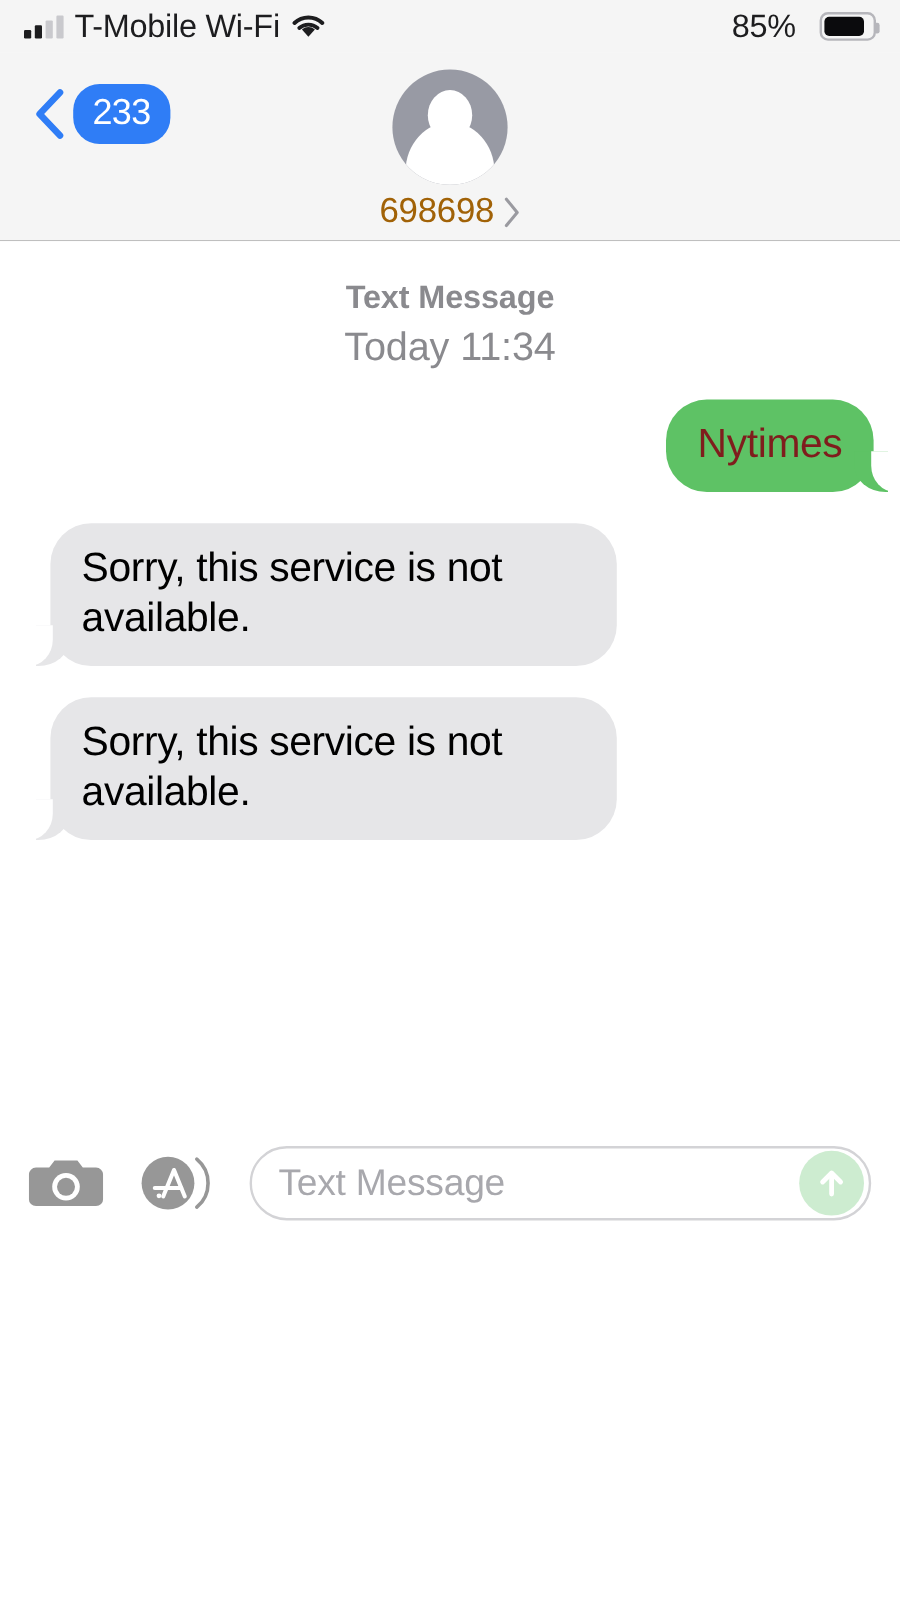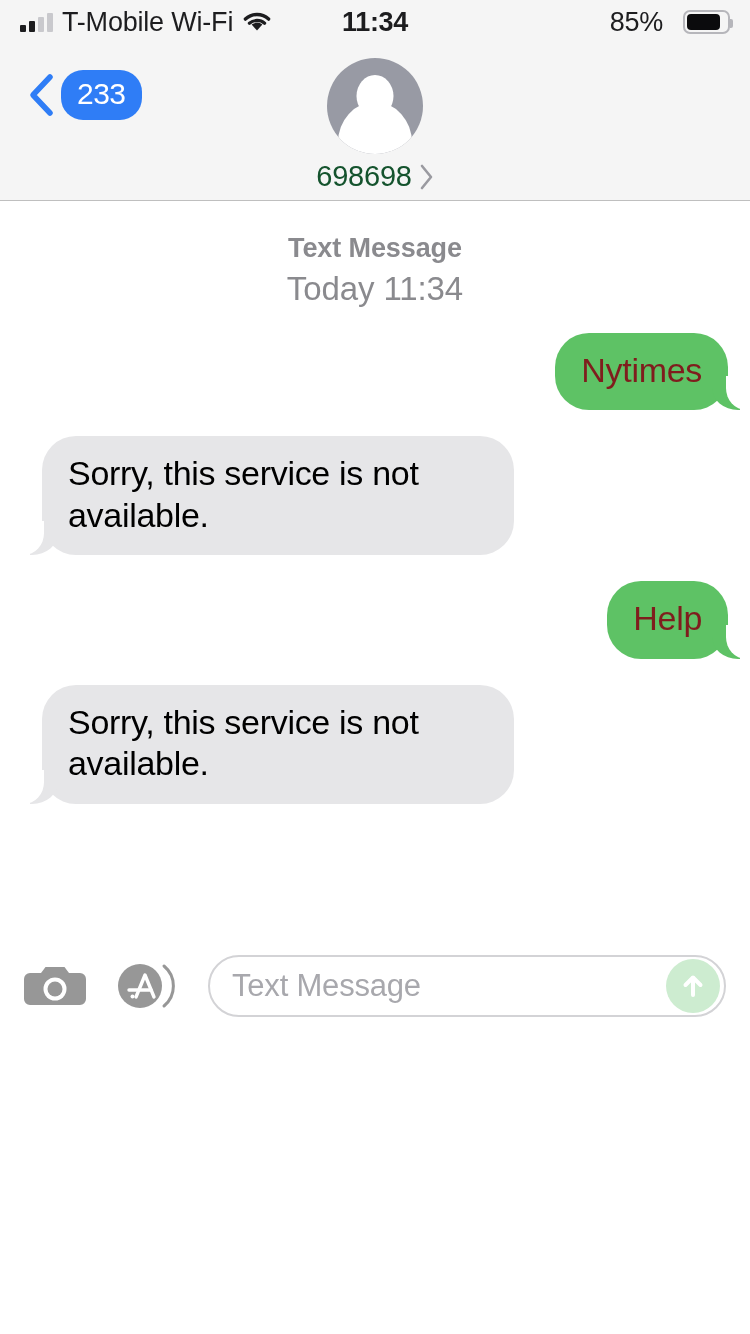--- a/index.html
+++ b/index.html
@@ -178,21 +178,21 @@
     bottom: -6px;
   }
   .contact-name-row {
     margin-top: 6px;
     display: flex;
     align-items: center;
     gap: 8px;
   }
   .contact-name {
     font-size: 29px;
-    color: #14532d;
+    color: #a16207;
     letter-spacing: -0.2px;
   }
   .contact-chevron { display: block; }
 
   
   .messages {
     flex: 1 1 auto;
     background: #ffffff;
     padding: 30px 0 0;
     position: relative;
@@ -341,21 +341,20 @@
           <i></i>
           <i></i>
       </div>
       <div class="carrier">T-Mobile Wi-Fi</div>
       <svg class="wifi-icon" width="30" height="22" viewBox="0 0 30 22">
         <path d="M15 19.6 L9.6 13.6 a8.2 8.2 0 0 1 10.8 0 Z" fill="#1d1d1f"></path>
         <path d="M3.4 8.1 a17 17 0 0 1 23.2 0" stroke="#1d1d1f" stroke-width="3.4" fill="none" stroke-linecap="round"></path>
         <path d="M7.4 12.3 a11.6 11.6 0 0 1 15.2 0" stroke="#1d1d1f" stroke-width="3.2" fill="none" stroke-linecap="round"></path>
       </svg>
     </div>
-    <div class="status-time">11:34</div>
     <div class="status-right">
       <div class="battery-pct">85%</div>
       <div class="battery">
         <div class="fill" style="width:85%"></div>
       </div>
     </div>
   </div>
 
   <div class="nav-bar">
     <div class="back-button">
@@ -386,23 +385,20 @@
     </div>
 
     <div class="row out">
       <div class="bubble out">Nytimes</div>
     </div>
 
     <div class="row in">
       <div class="bubble in">Sorry, this service is not available.</div>
     </div>
 
-    <div class="row out">
-      <div class="bubble out">Help</div>
-    </div>
 
     <div class="row in">
       <div class="bubble in">Sorry, this service is not available.</div>
     </div>
   </div>
 
   <div class="toolbar">
     <svg class="camera-icon" width="62" height="50" viewBox="0 0 62 50">
       <path d="M6 12 h11 l4.5 -6 h19 l4.5 6 h11 a6 6 0 0 1 6 6 v20 a6 6 0 0 1 -6 6 h-50 a6 6 0 0 1 -6 -6 v-20 a6 6 0 0 1 6 -6 z" fill="#979797"></path>
       <circle cx="31" cy="28" r="11.5" fill="#ffffff"></circle>

